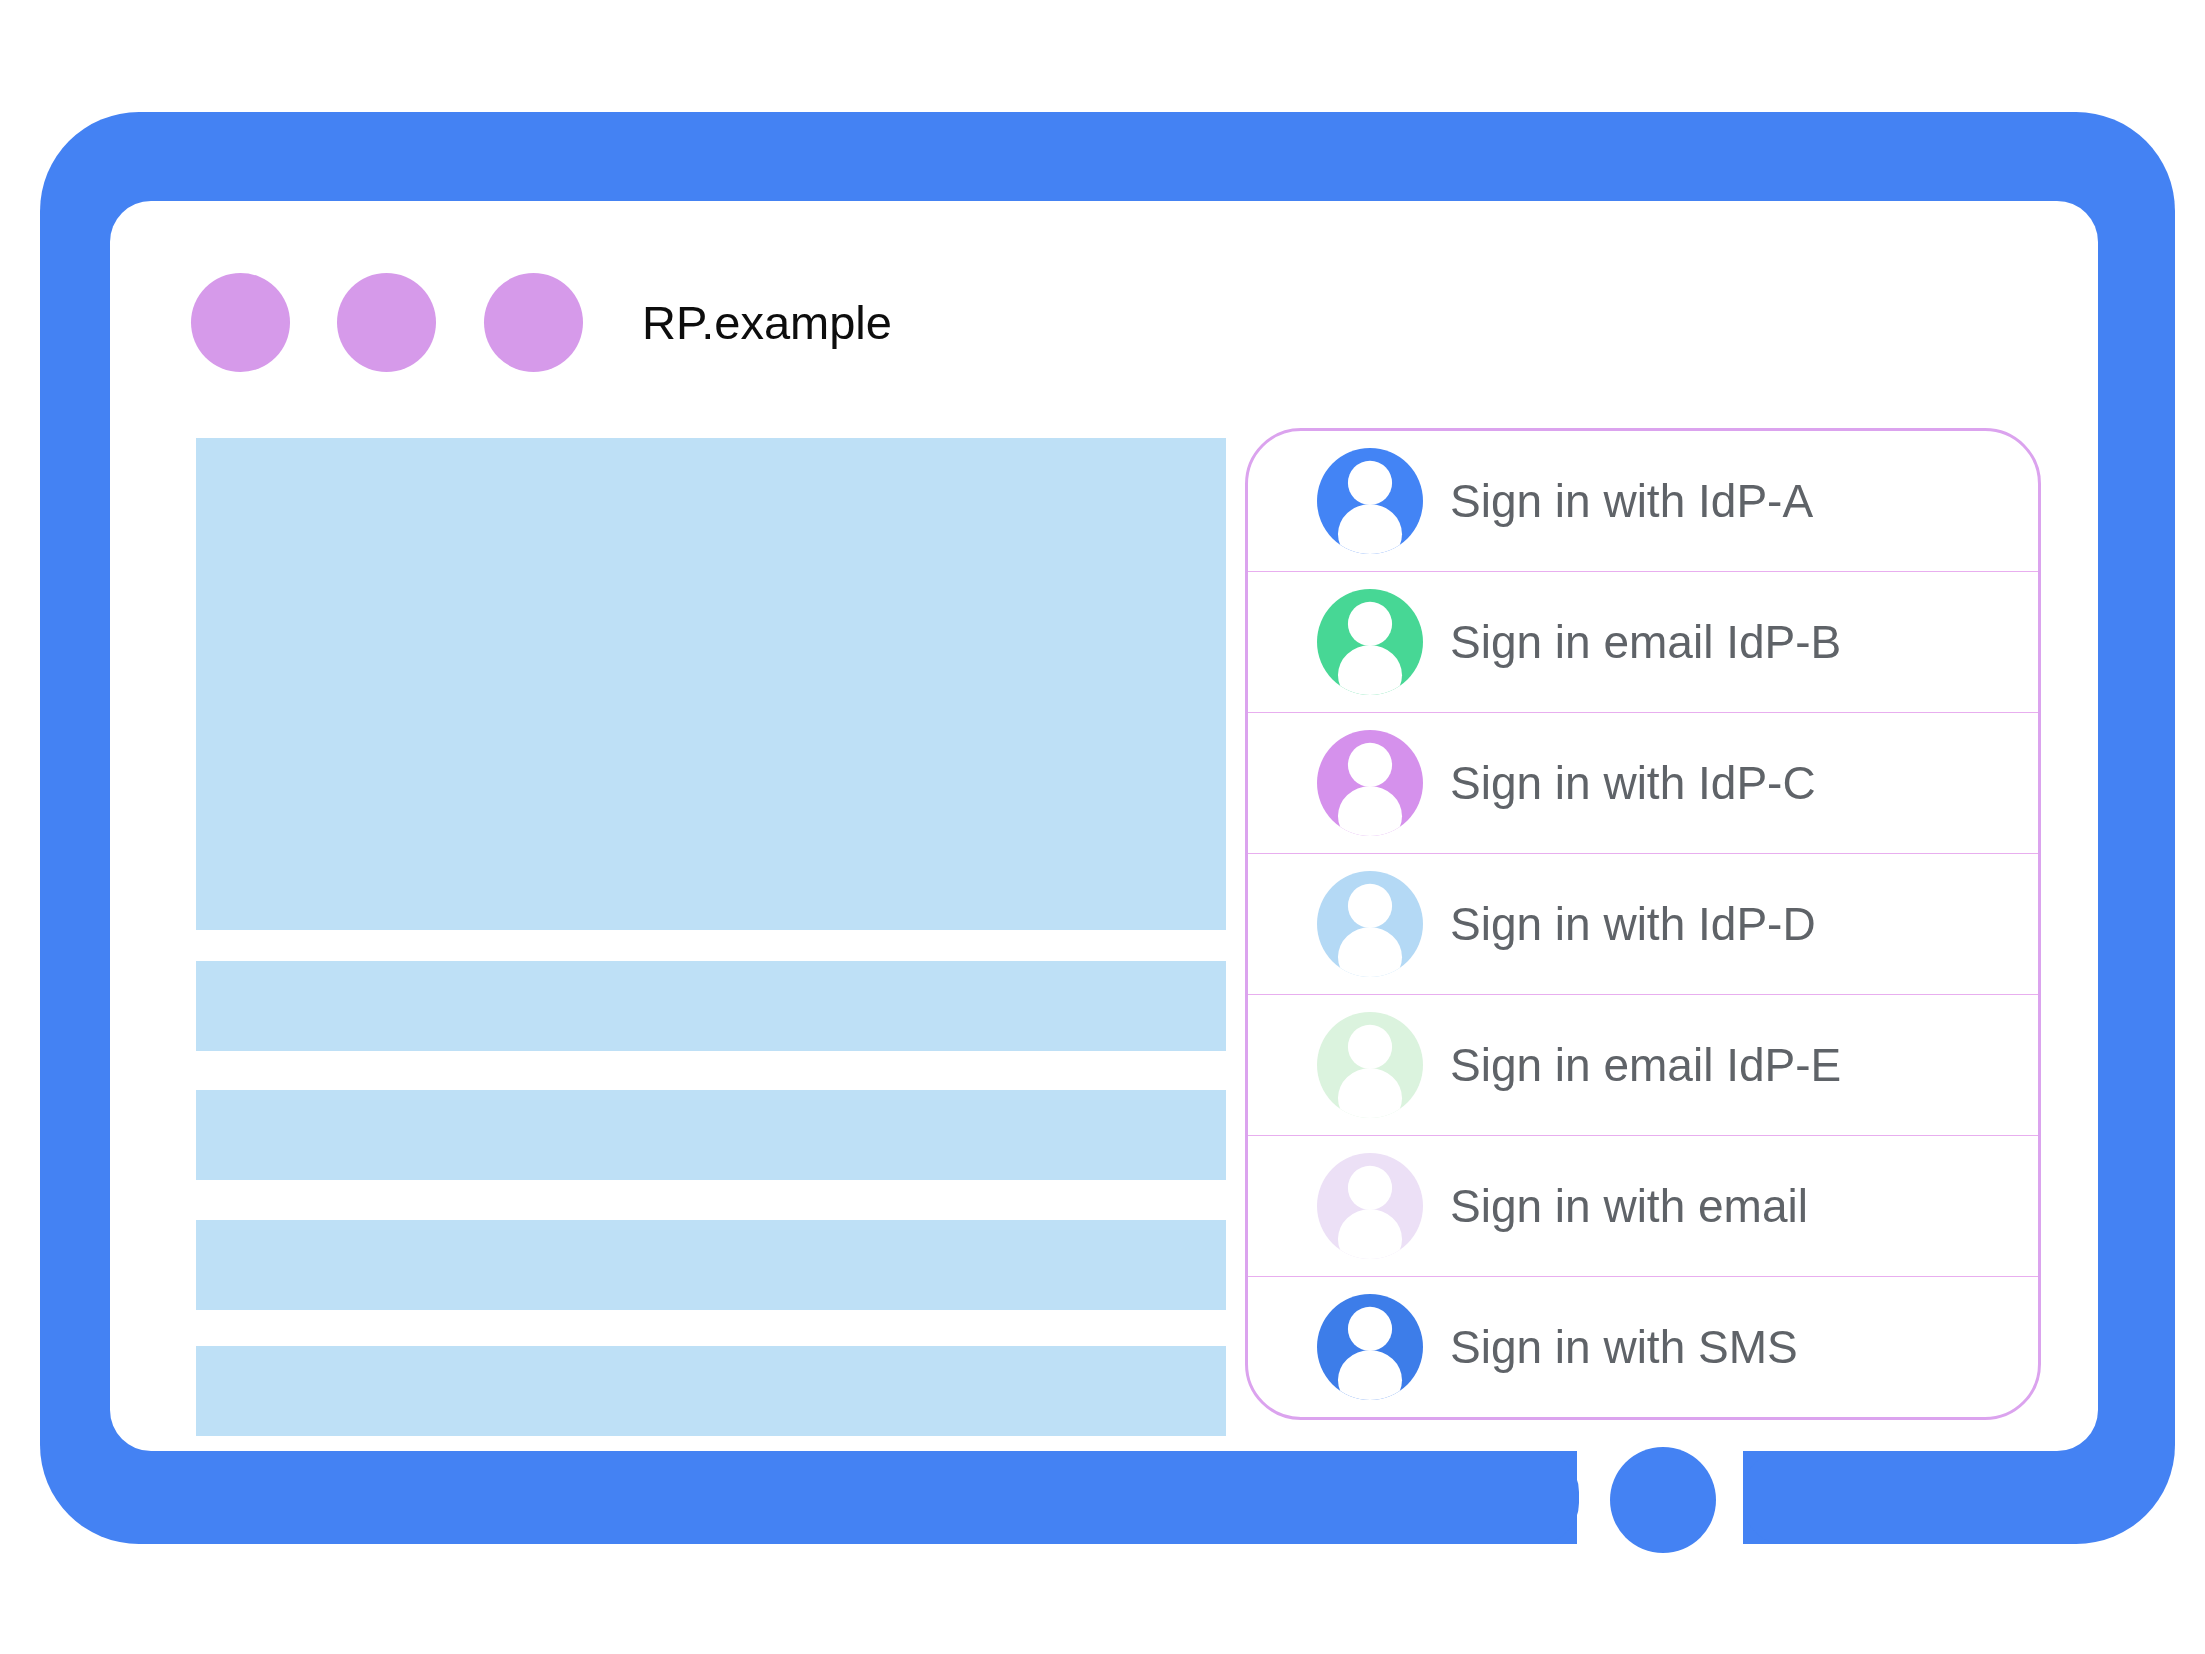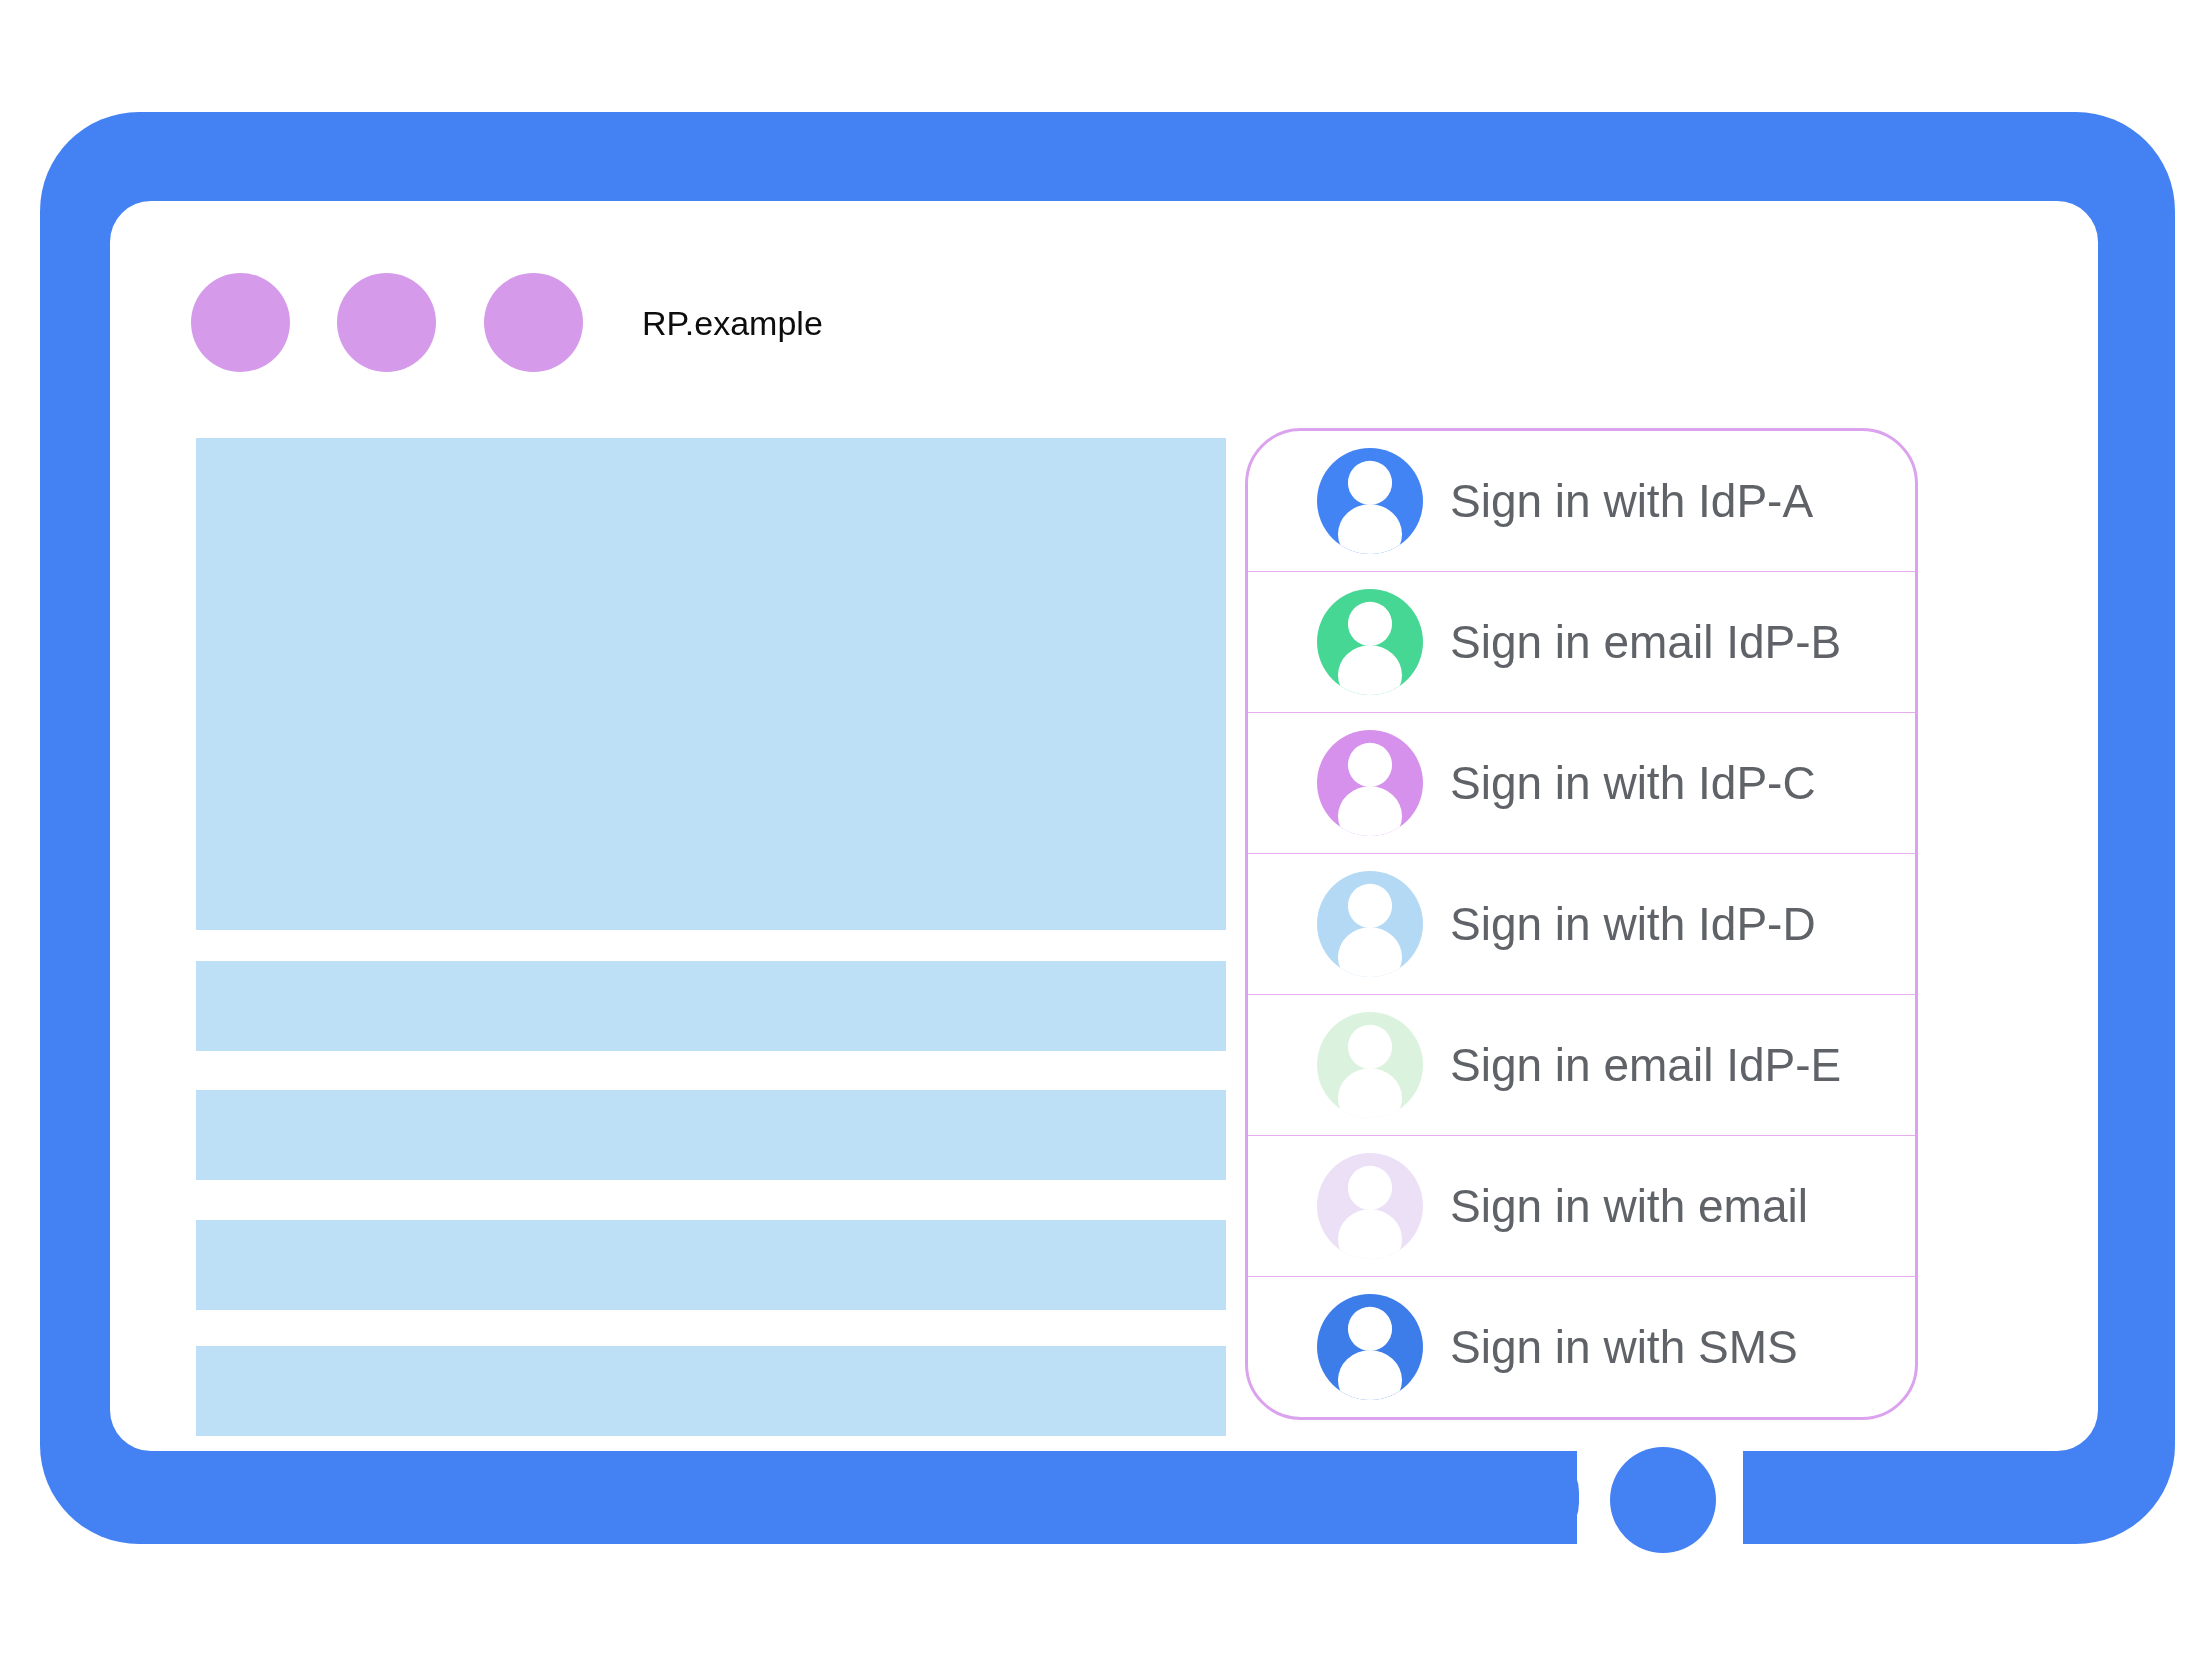--- a/index.html
+++ b/index.html
@@ -17,31 +17,31 @@
 
   
   .bar-gap{left:1577px;top:1447px;width:166px;height:101px;background:#ffffff;}
   .bar-cap-left{left:1498px;top:1451px;width:81px;height:93px;background:var(--frame);border-radius:0 41px 41px 0;}
   .bar-cap-right{left:1743px;top:1451px;width:81px;height:93px;background:var(--frame);border-radius:41px 0 0 41px;}
   .home-btn{left:1610px;top:1447px;width:106px;height:106px;background:var(--frame);border-radius:50%;}
 
   
   .dot{top:273px;width:99px;height:99px;border-radius:50%;background:var(--dot);}
   .dot1{left:191px;} .dot2{left:337px;} .dot3{left:484px;}
-  .title{left:642px;top:292px;font-size:34px;line-height:62px;color:#0d0d0d;font-weight:400;letter-spacing:0;}
+  .title{left:642px;top:292px;font-size:47px;line-height:62px;color:#0d0d0d;font-weight:400;letter-spacing:0;}
 
   
   .block{background:var(--block);left:196px;width:1030px;}
   .hero{top:438px;height:492px;}
   .tbar{height:90px;}
   .tbar1{top:961px;} .tbar2{top:1090px;} .tbar3{top:1220px;} .tbar4{top:1346px;}
 
   
   .panel{
-    left:1245px;top:428px;width:673px;height:992px;box-sizing:border-box;
+    left:1245px;top:428px;width:796px;height:992px;box-sizing:border-box;
     background:#ffffff;border:3.5px solid var(--panel-border);border-radius:56px;
     display:flex;flex-direction:column;
   }
   .panel-row{flex:1;display:flex;align-items:center;padding-left:69px;}
   .panel-row + .panel-row{border-top:1.8px solid var(--divider);}
   .avatar{width:106px;height:106px;flex:0 0 106px;color:var(--fill,#4285F4);}
   .avatar svg{width:106px;height:106px;display:block;}
   .row-label{margin-left:27px;font-size:46px;color:var(--label);font-weight:500;white-space:nowrap;}
 </style>
 </head>

